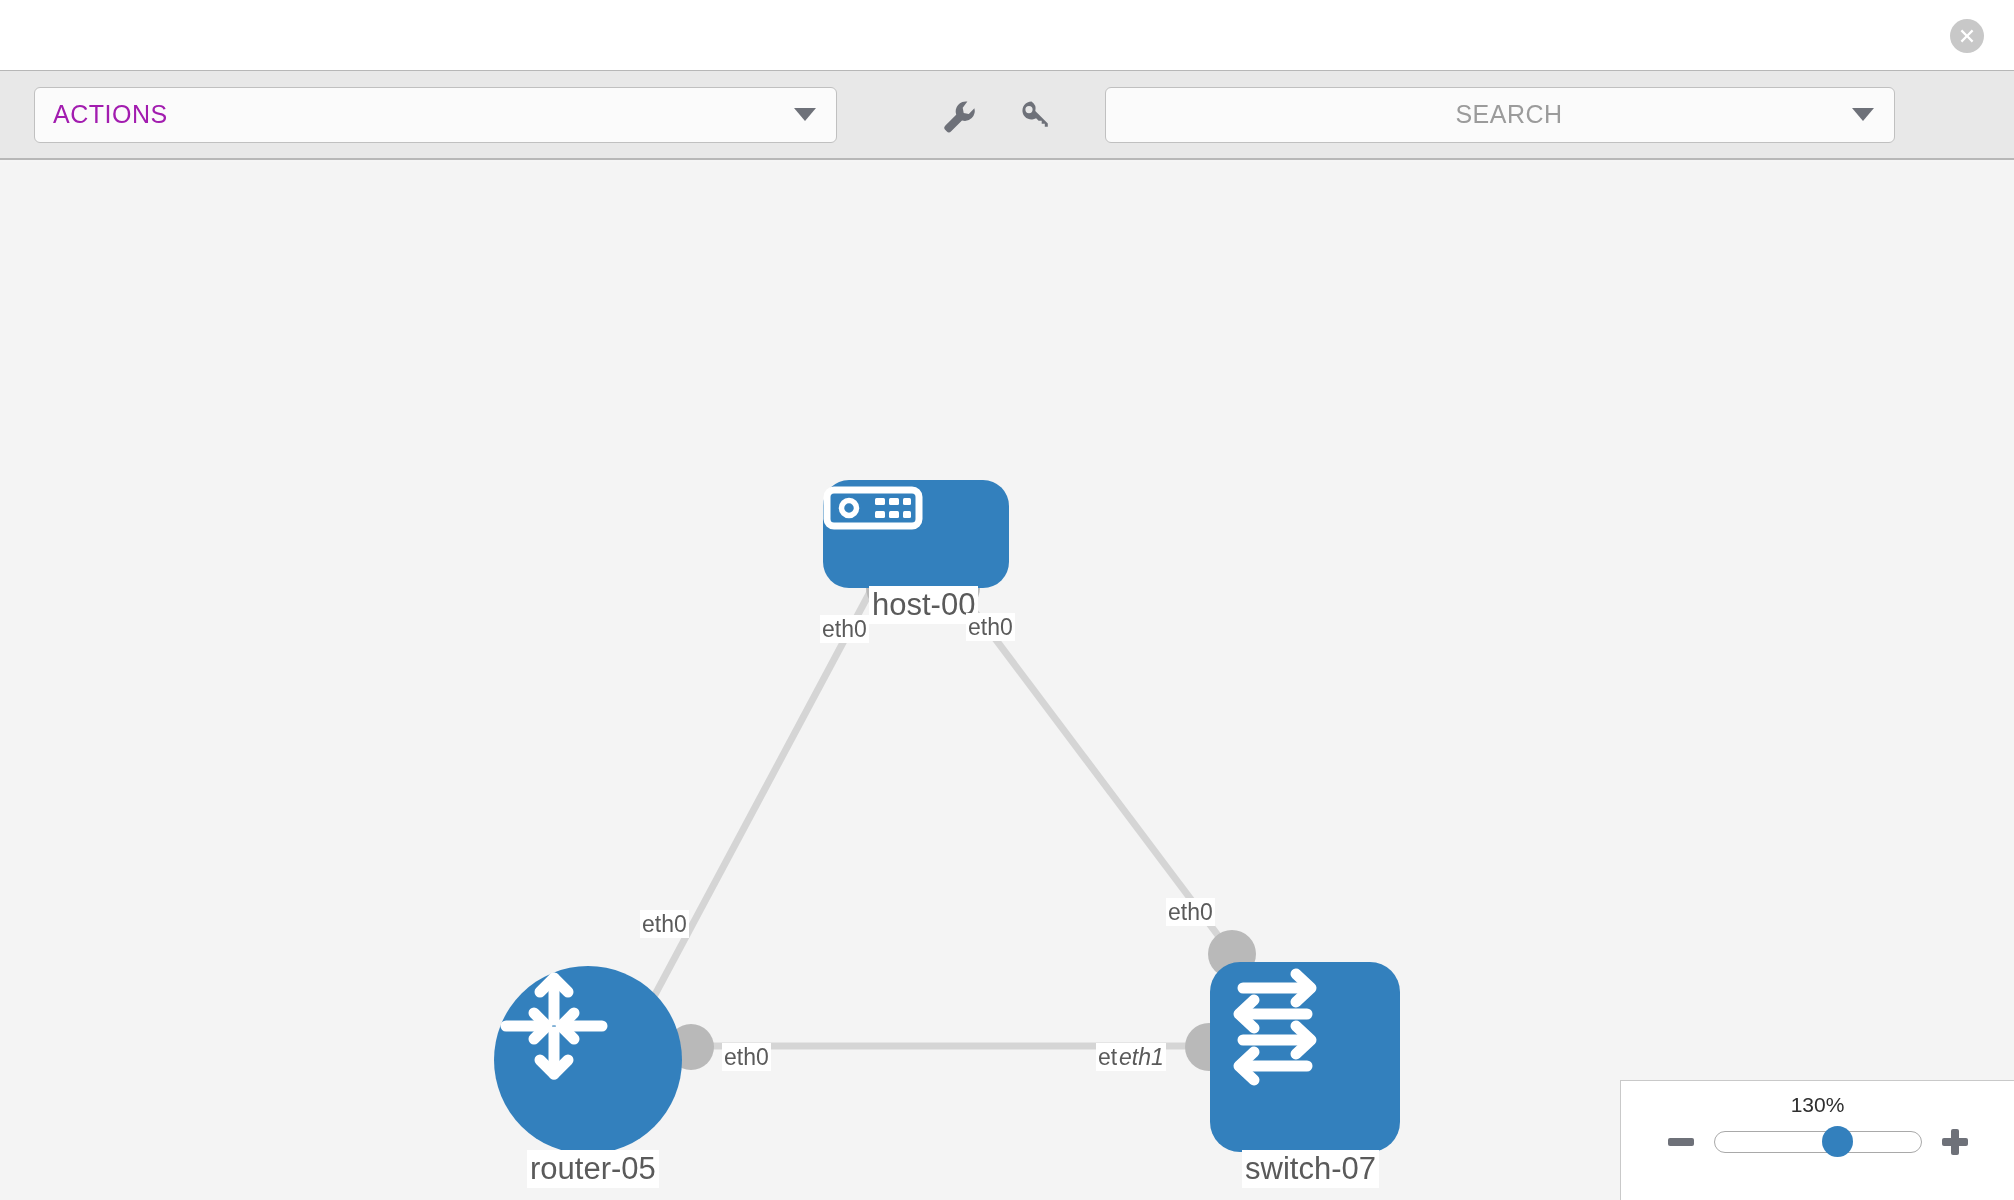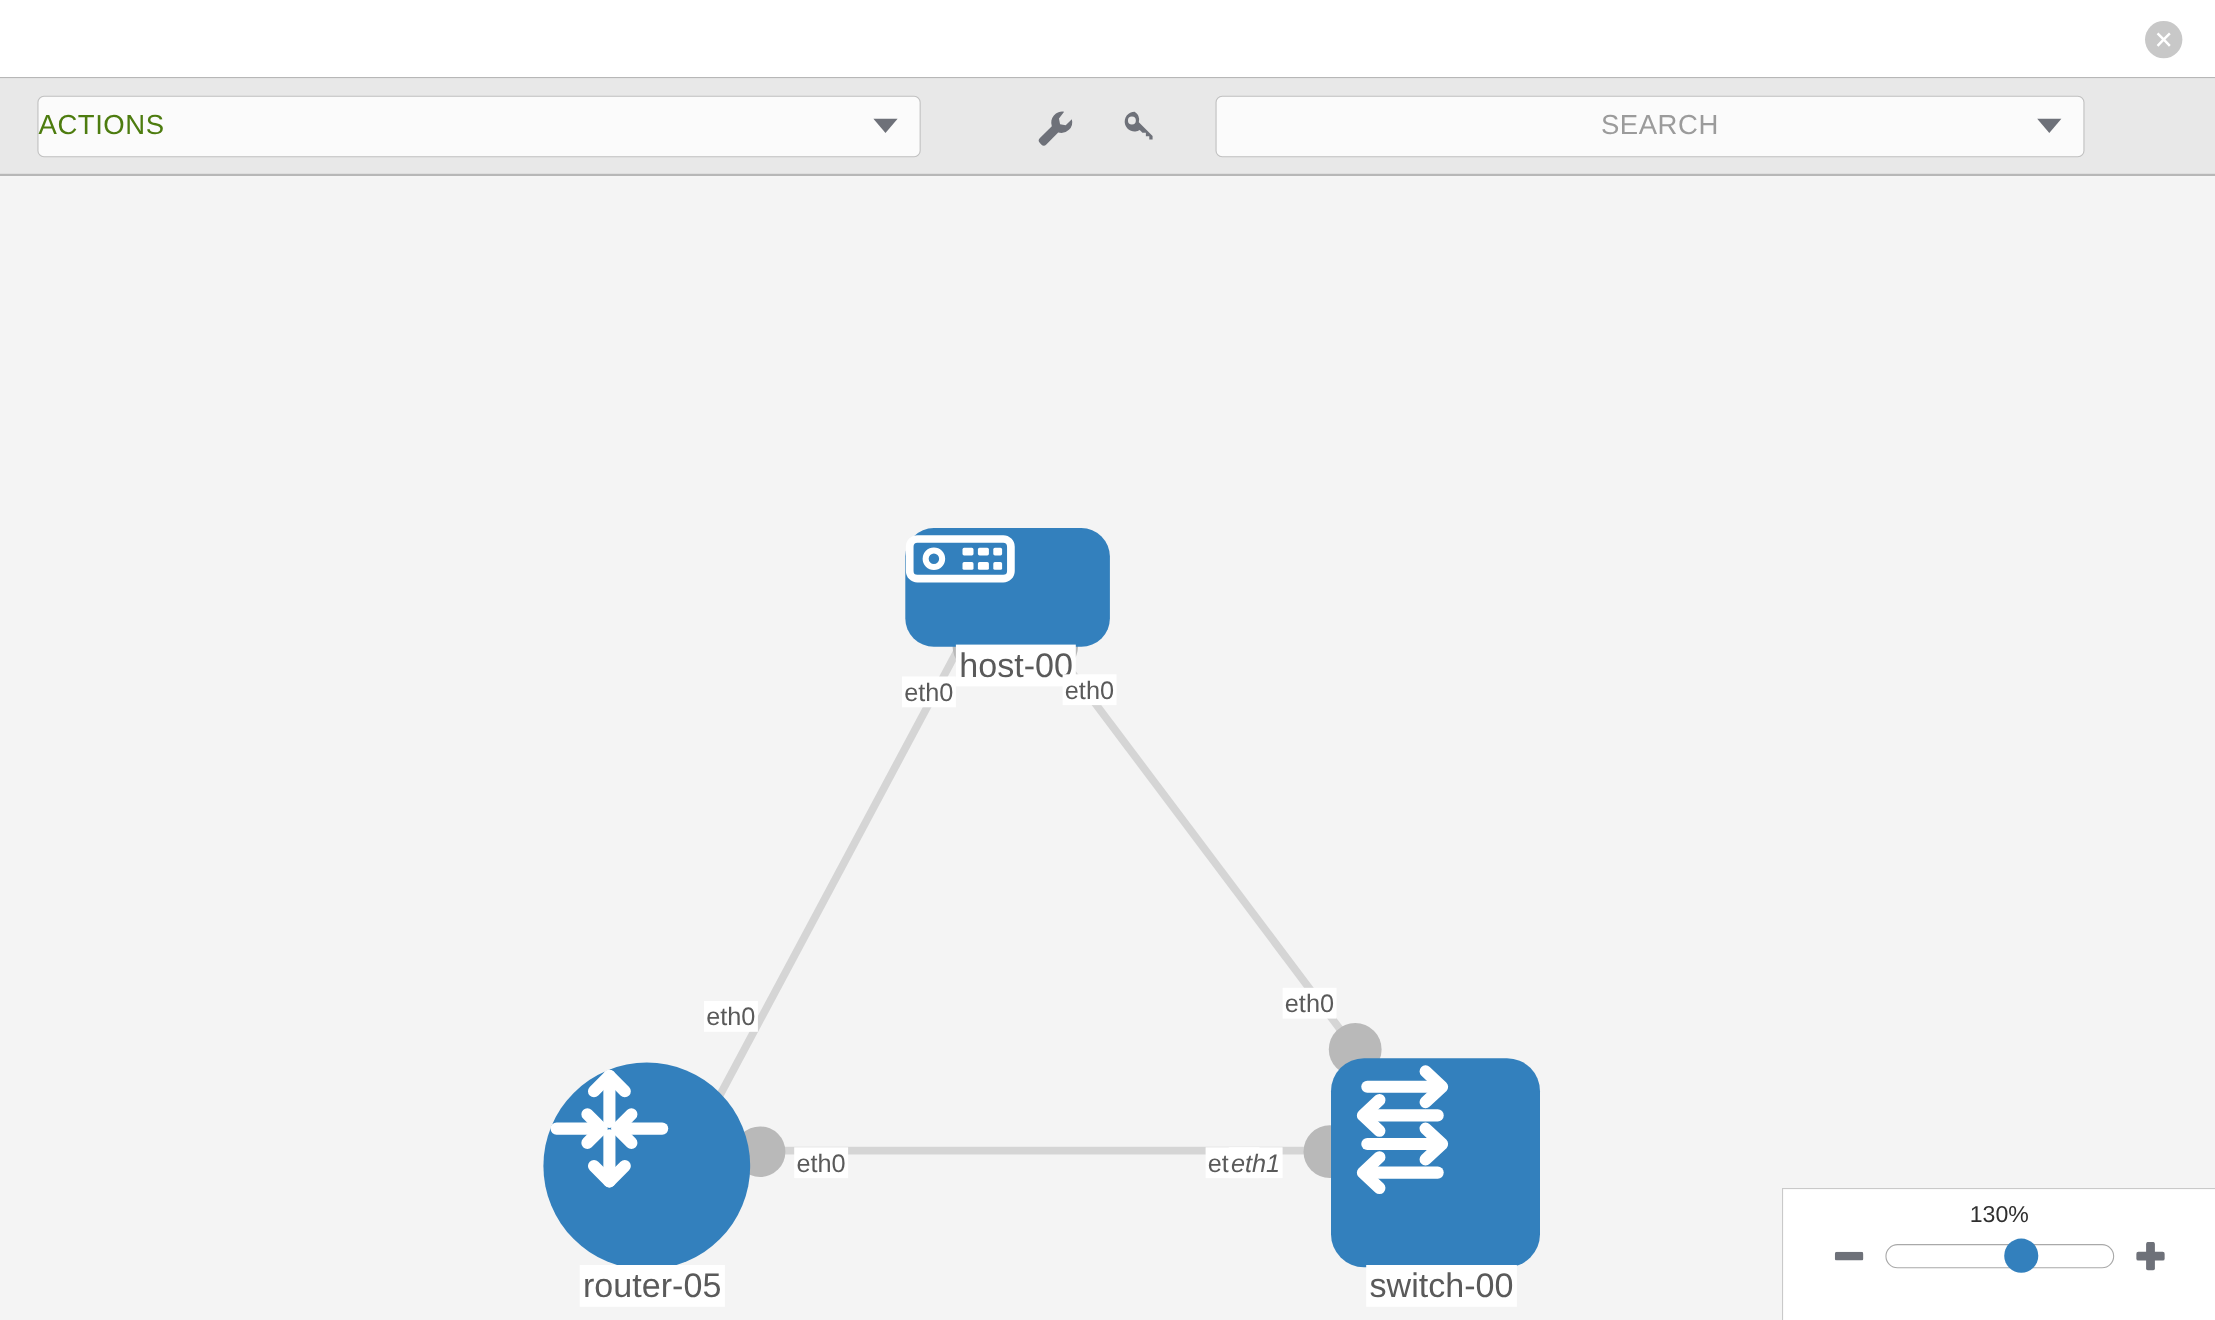--- a/index.html
+++ b/index.html
@@ -70,22 +70,23 @@
     height: 56px;
     background: #fbfbfb;
     border: 1px solid #c0c0c0;
     border-radius: 6px;
     display: flex;
     align-items: center;
     position: relative;
     cursor: pointer;
   }
   .actions-select .label {
+    margin-left: 18px;
     font-size: 25px;
-    color: #4d7c0f;
+    color: #a21caf;
     letter-spacing: 0.5px;
     text-align: right;
   }
   .caret {
     position: absolute;
     right: 20px;
     width: 0; height: 0;
     border-left: 11px solid transparent;
     border-right: 11px solid transparent;
     border-top: 13px solid #6e7179;
@@ -348,21 +349,21 @@
     <span class="edge-label" style="left:966px; top:436px;">eth0</span>
 
     <span class="edge-label" style="left:640px; top:733px;">eth0</span>
     <span class="edge-label" style="left:1166px; top:721px;">eth0</span>
 
     <span class="edge-label" style="left:722px; top:866px;">eth0</span>
     <span class="edge-label" style="left:1096px; top:866px;">eth0</span>
     <span class="edge-label" style="left:1117px; top:866px;font-style:italic;">eth1</span>
 
     <span class="node-label" style="left:527px; top:988px;">router-05</span>
-    <span class="node-label" style="left:1242px; top:988px;">switch-00</span>
+    <span class="node-label" style="left:1242px; top:988px;">switch-07</span>
 
   </div>
 
   <div class="zoom-widget">
     <div class="zoom-level">130%</div>
     <div class="zoom-row">
       <div class="zoom-minus">
         <svg width="26" height="8" viewBox="0 0 26 8" aria-hidden="true">
             <rect x="0" y="0" width="26" height="8" rx="2" fill="#6e7179"></rect>
           </svg>

